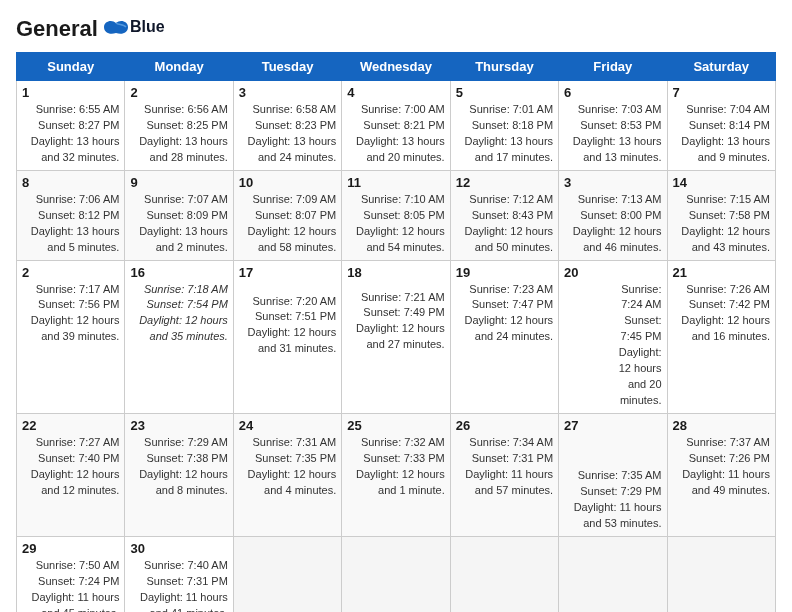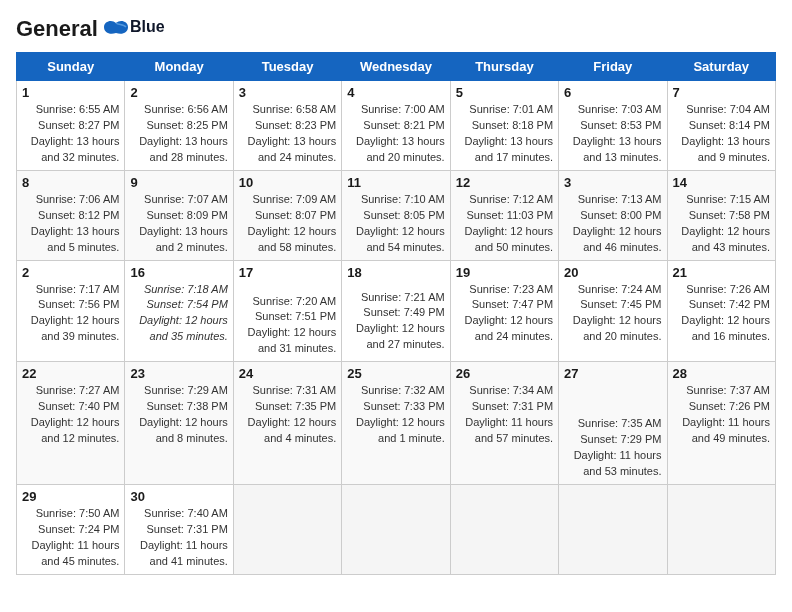--- a/index.html
+++ b/index.html
@@ -190,21 +190,21 @@
         <td>
           <span class="day-num">11</span>
           <div class="day-info" style="white-space: pre-line;">Sunrise: 7:10 AM
 Sunset: 8:05 PM
 Daylight: 12 hours
 and 54 minutes.</div>
         </td>
         <td>
           <span class="day-num">12</span>
           <div class="day-info" style="white-space: pre-line;">Sunrise: 7:12 AM
-Sunset: 11:03 PM
+Sunset: 8:43 PM
 Daylight: 12 hours
 and 50 minutes.</div>
         </td>
         <td>
           <span class="day-num">3</span>
           <div class="day-info" style="white-space: pre-line;">Sunrise: 7:13 AM
 Sunset: 8:00 PM
 Daylight: 12 hours
 and 46 minutes.</div>
         </td>
@@ -247,21 +247,21 @@
         </td>
         <td>
           <span class="day-num">19</span>
           <div class="day-info" style="white-space: pre-line;">Sunrise: 7:23 AM
 Sunset: 7:47 PM
 Daylight: 12 hours
 and 24 minutes.</div>
         </td>
         <td>
           <span class="day-num">20</span>
-          <div class="day-info" style="white-space: pre-line;">Sunrise: 7:24 AM
+          <div class="day-info" style="white-space: pre-line; margin-left: 44px;">Sunrise: 7:24 AM
 Sunset: 7:45 PM
 Daylight: 12 hours
 and 20 minutes.</div>
         </td>
         <td>
           <span class="day-num">21</span>
           <div class="day-info" style="white-space: pre-line;">Sunrise: 7:26 AM
 Sunset: 7:42 PM
 Daylight: 12 hours
 and 16 minutes.</div>

